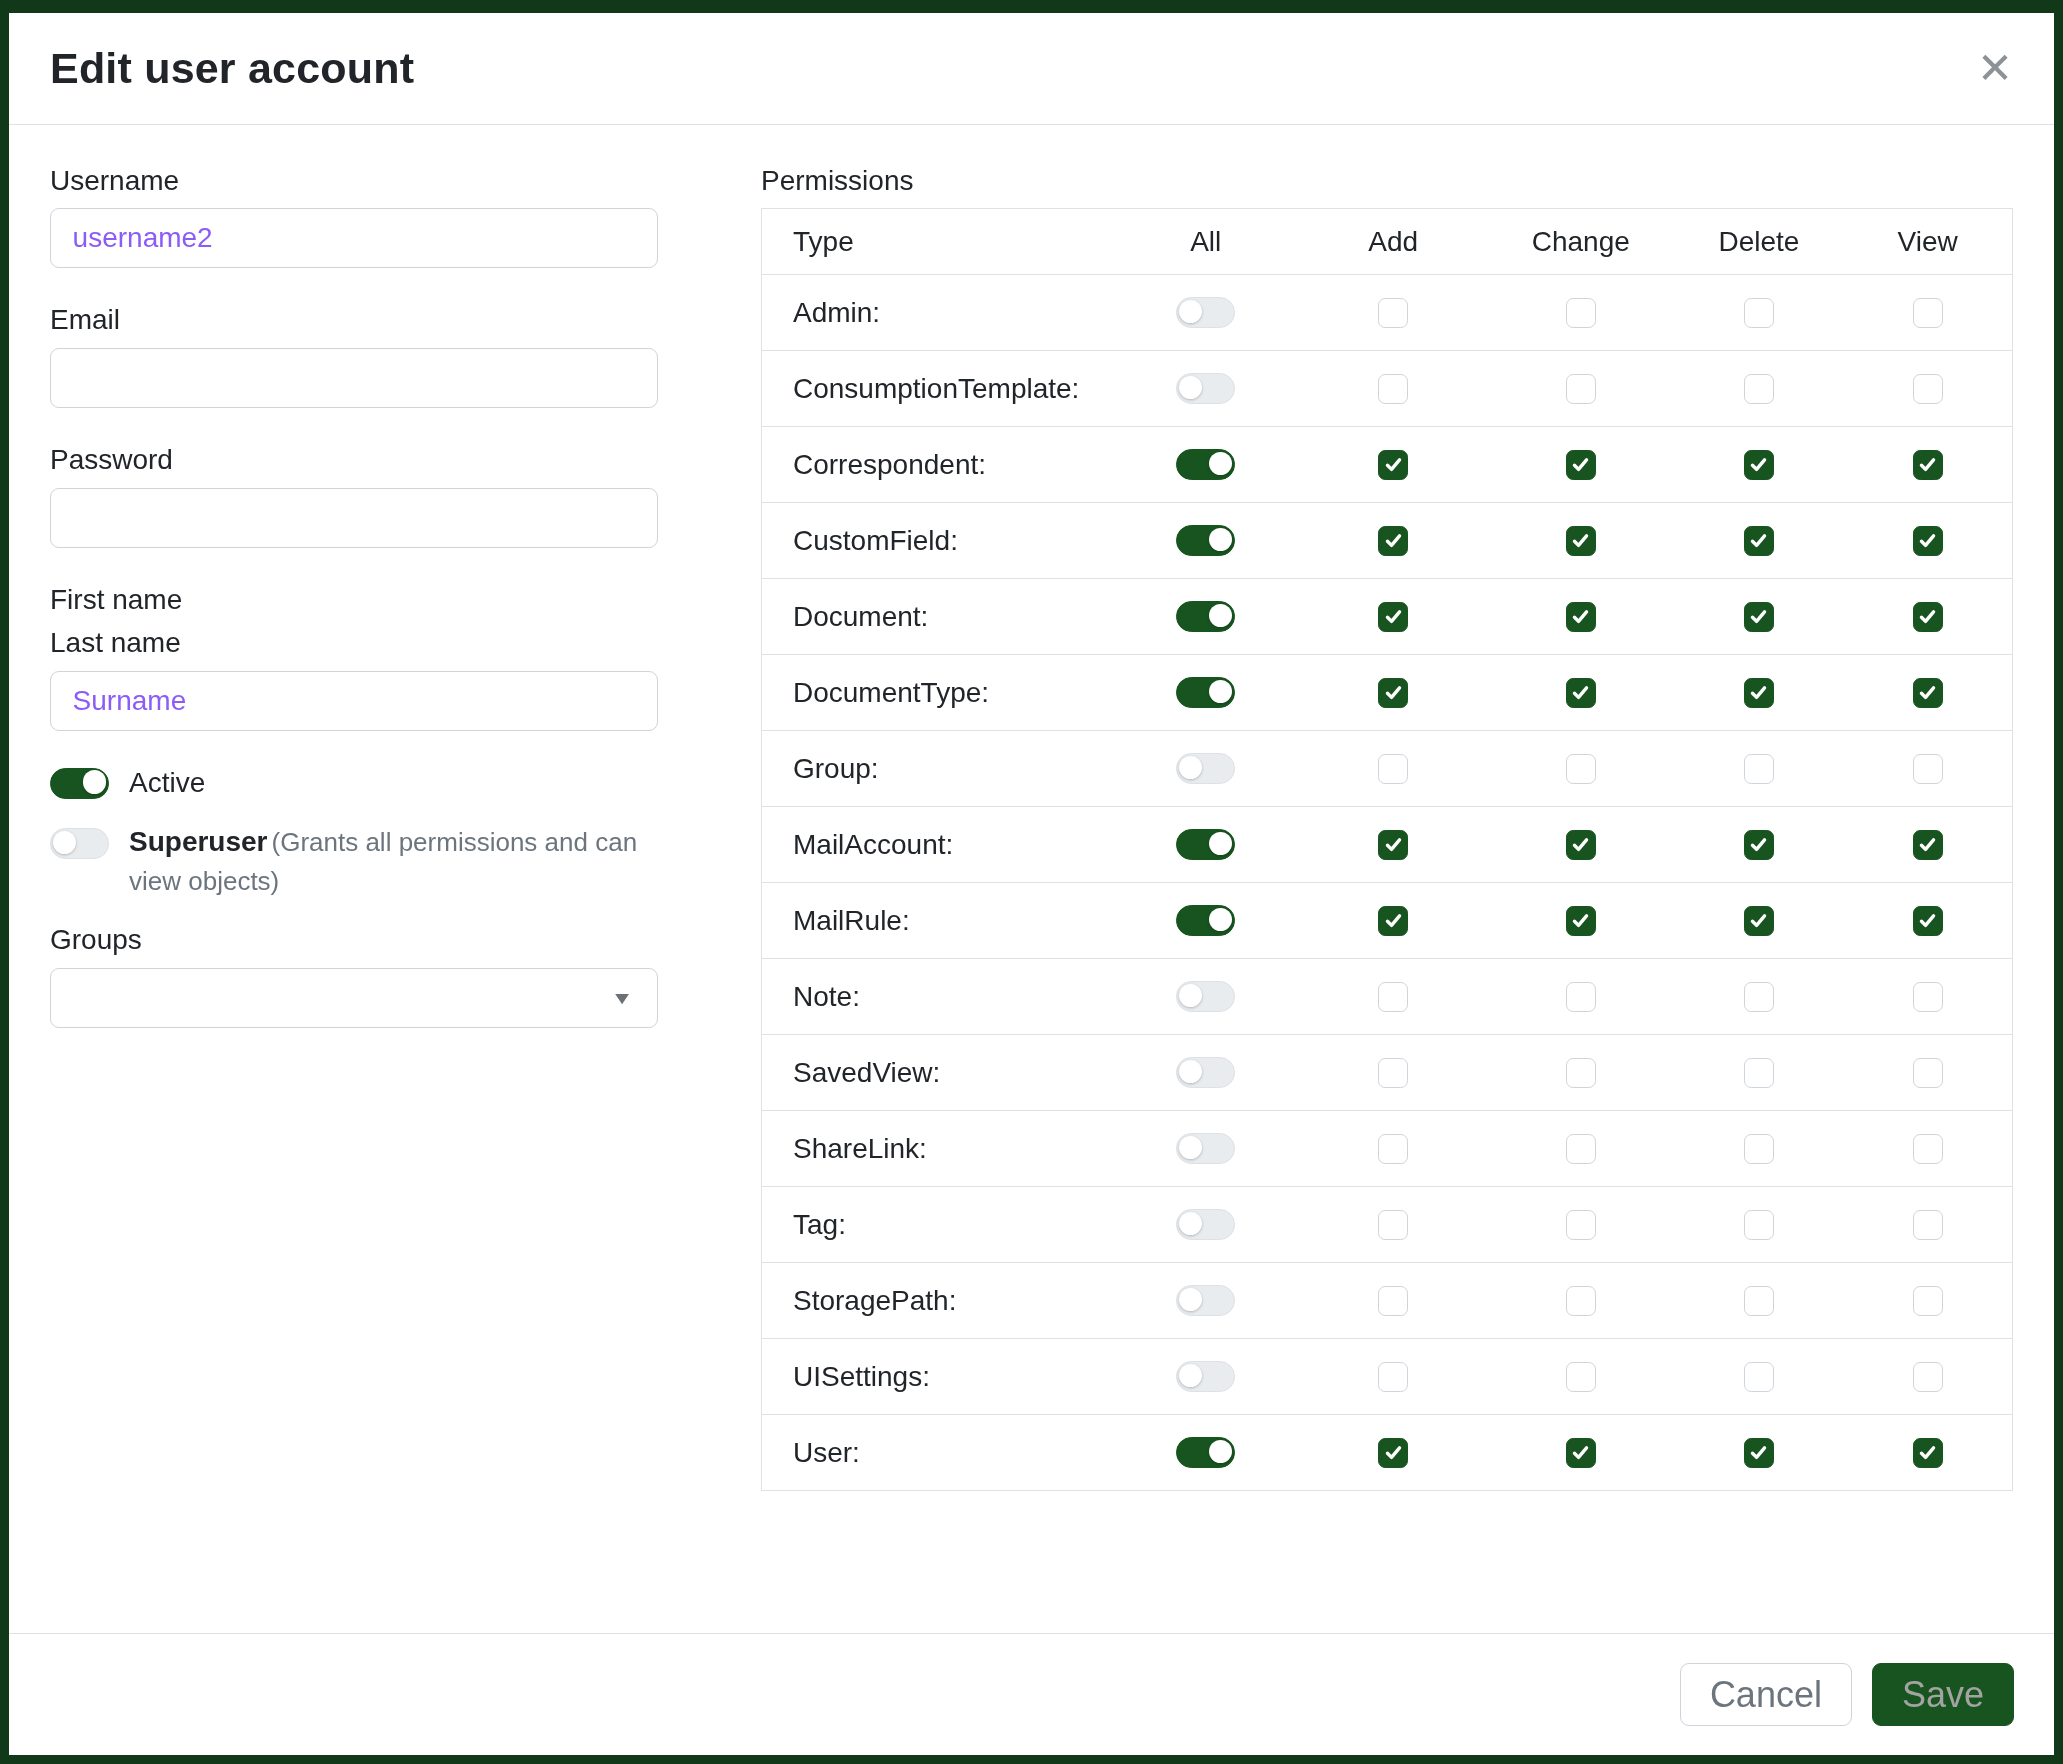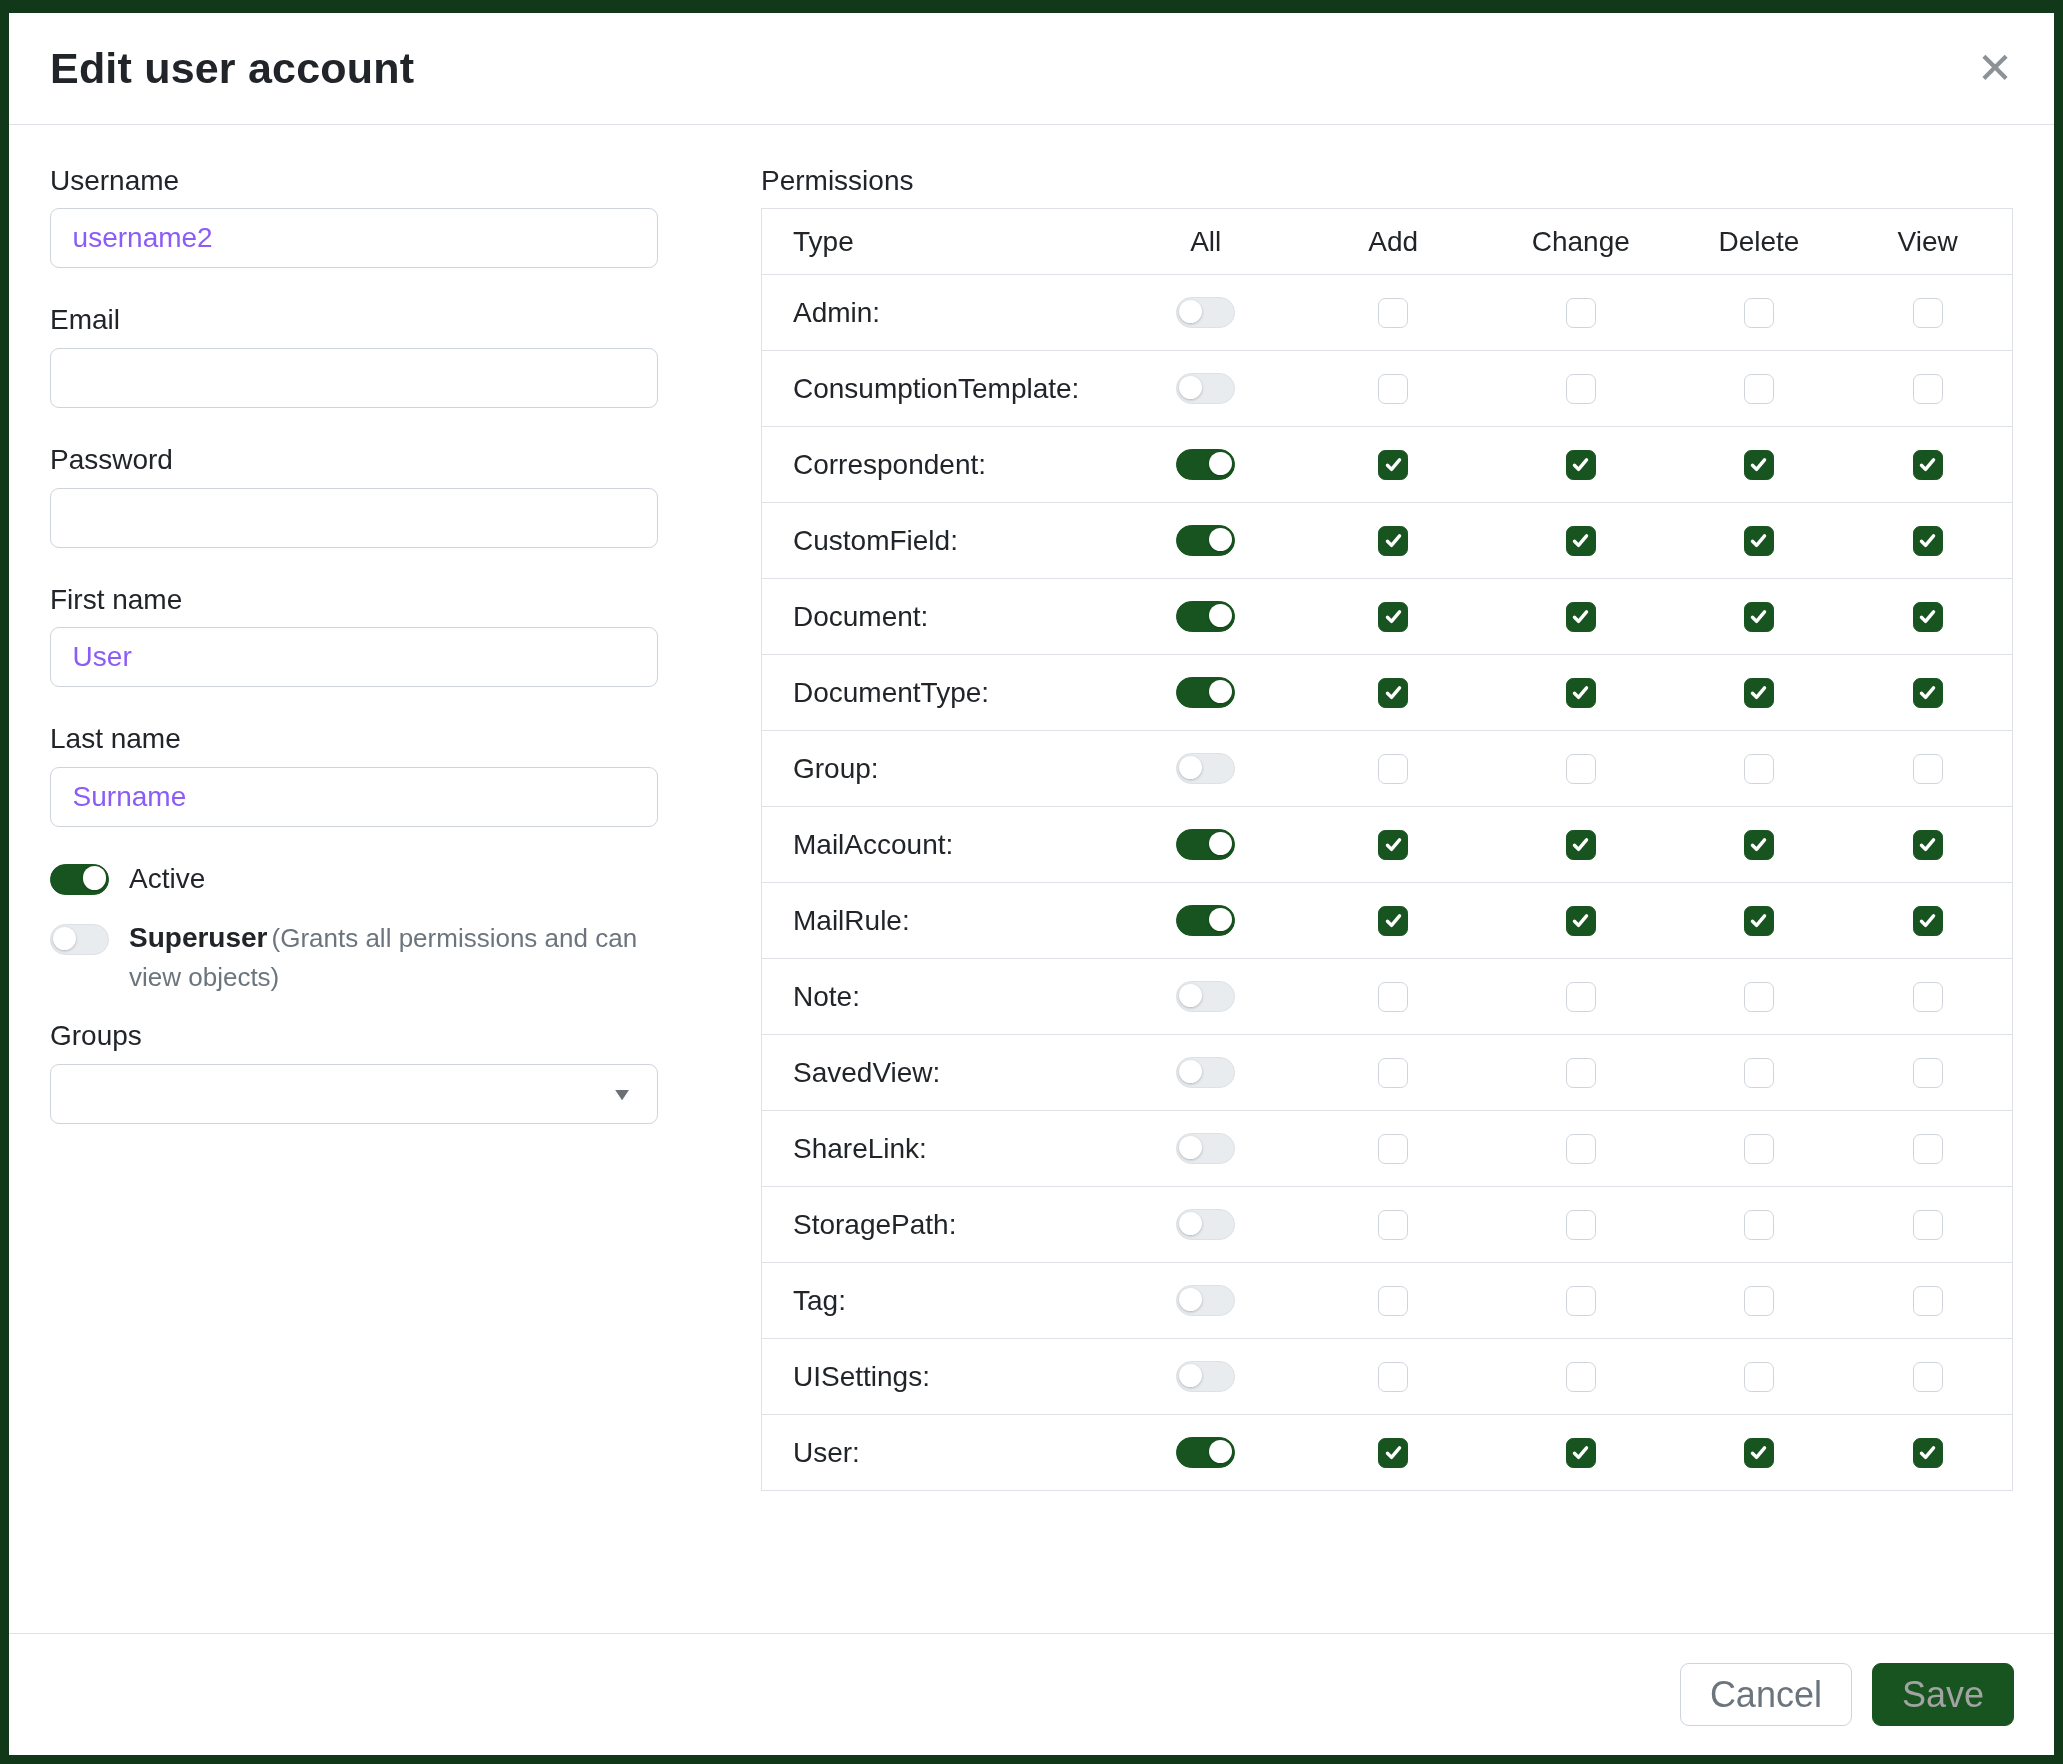--- a/index.html
+++ b/index.html
@@ -139,21 +139,20 @@
       <label class="field-label">Username</label>
       <input class="text-input" type="text" value="username2" style="">
 
       <label class="field-label">Email</label>
       <input class="text-input" type="text" value="" style="">
 
       <label class="field-label">Password</label>
       <input class="text-input" type="password" value="" style="">
 
       <label class="field-label">First name</label>
-      <input class="text-input" type="text" value="User" style="">
 
       <label class="field-label">Last name</label>
       <input class="text-input" type="text" value="Surname" style="">
 
       <div class="switch-row">
         <span class="toggle on">
             <span class="knob"></span>
           </span>
         <span class="switch-label">Active</span>
       </div>
@@ -520,41 +519,41 @@
                 <span class="checkbox"></span>
               </div>
               <div class="cell control-cell">
                 <span class="checkbox"></span>
               </div>
               <div class="cell control-cell">
                 <span class="checkbox"></span>
               </div>
             </div>
             <div class="perm-row">
+              <div class="cell type-cell">Tag:</div>
+              <div class="cell control-cell">
+                <span class="toggle">
+                  <span class="knob"></span>
+                </span>
+              </div>
+              <div class="cell control-cell">
+                <span class="checkbox"></span>
+              </div>
+              <div class="cell control-cell">
+                <span class="checkbox"></span>
+              </div>
+              <div class="cell control-cell">
+                <span class="checkbox"></span>
+              </div>
+              <div class="cell control-cell">
+                <span class="checkbox"></span>
+              </div>
+            </div>
+            <div class="perm-row">
               <div class="cell type-cell">StoragePath:</div>
-              <div class="cell control-cell">
-                <span class="toggle">
-                  <span class="knob"></span>
-                </span>
-              </div>
-              <div class="cell control-cell">
-                <span class="checkbox"></span>
-              </div>
-              <div class="cell control-cell">
-                <span class="checkbox"></span>
-              </div>
-              <div class="cell control-cell">
-                <span class="checkbox"></span>
-              </div>
-              <div class="cell control-cell">
-                <span class="checkbox"></span>
-              </div>
-            </div>
-            <div class="perm-row">
-              <div class="cell type-cell">Tag:</div>
               <div class="cell control-cell">
                 <span class="toggle">
                   <span class="knob"></span>
                 </span>
               </div>
               <div class="cell control-cell">
                 <span class="checkbox"></span>
               </div>
               <div class="cell control-cell">
                 <span class="checkbox"></span>

